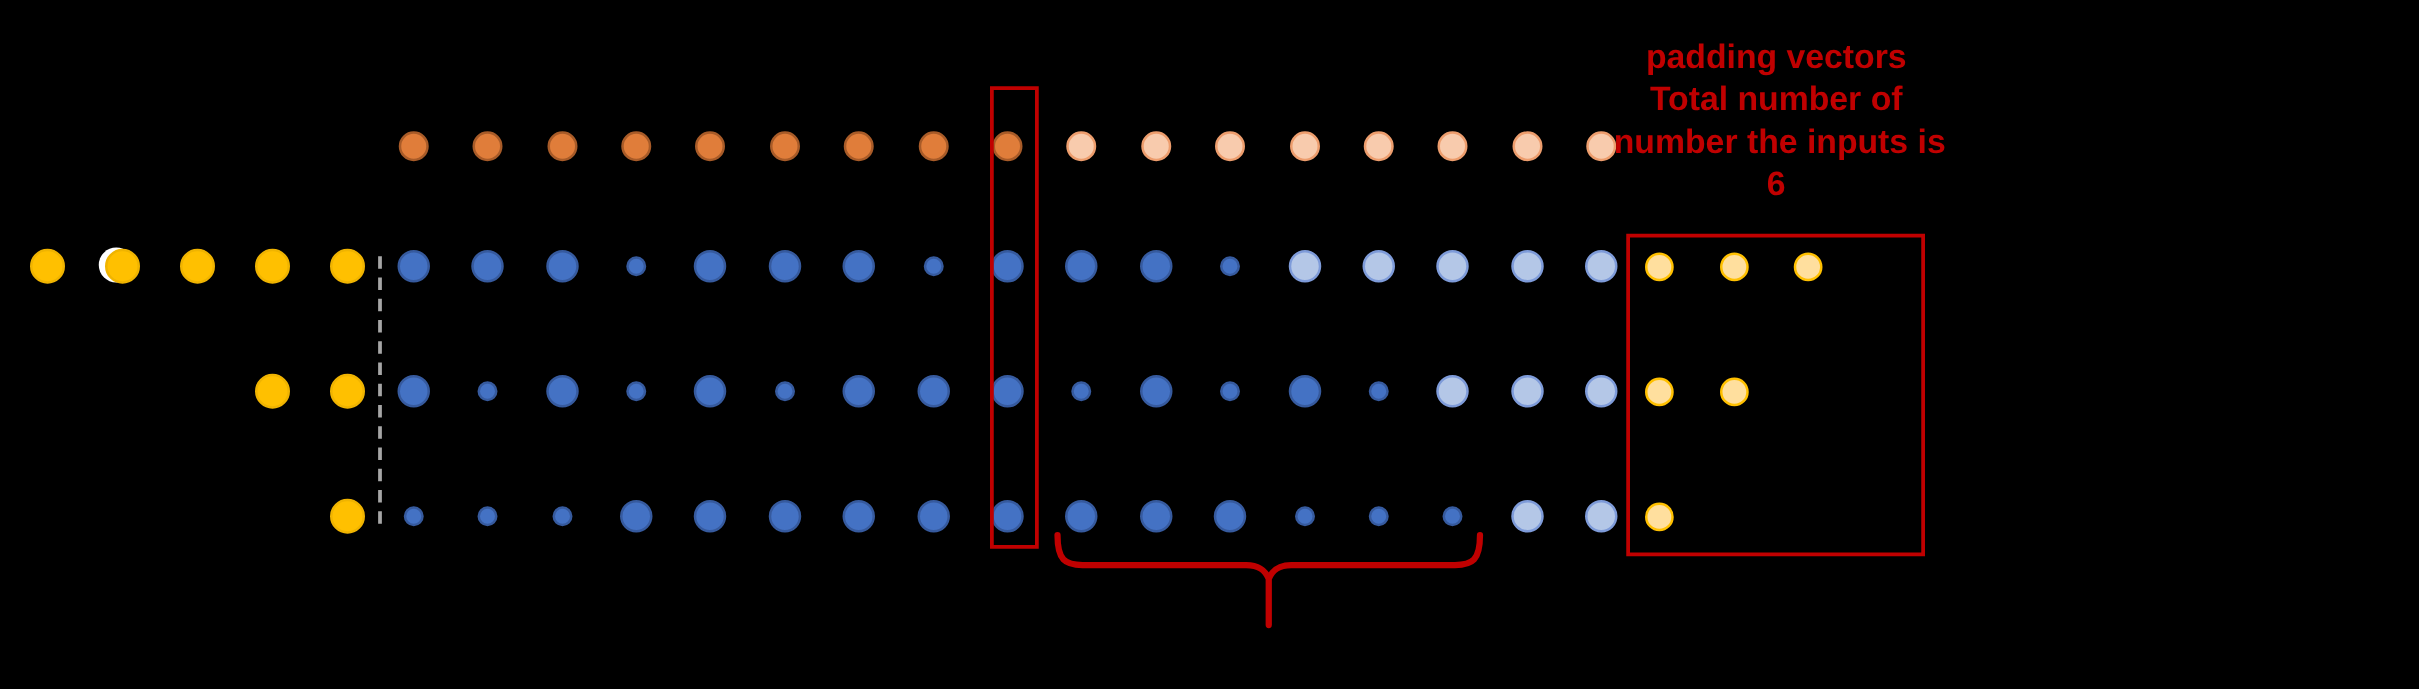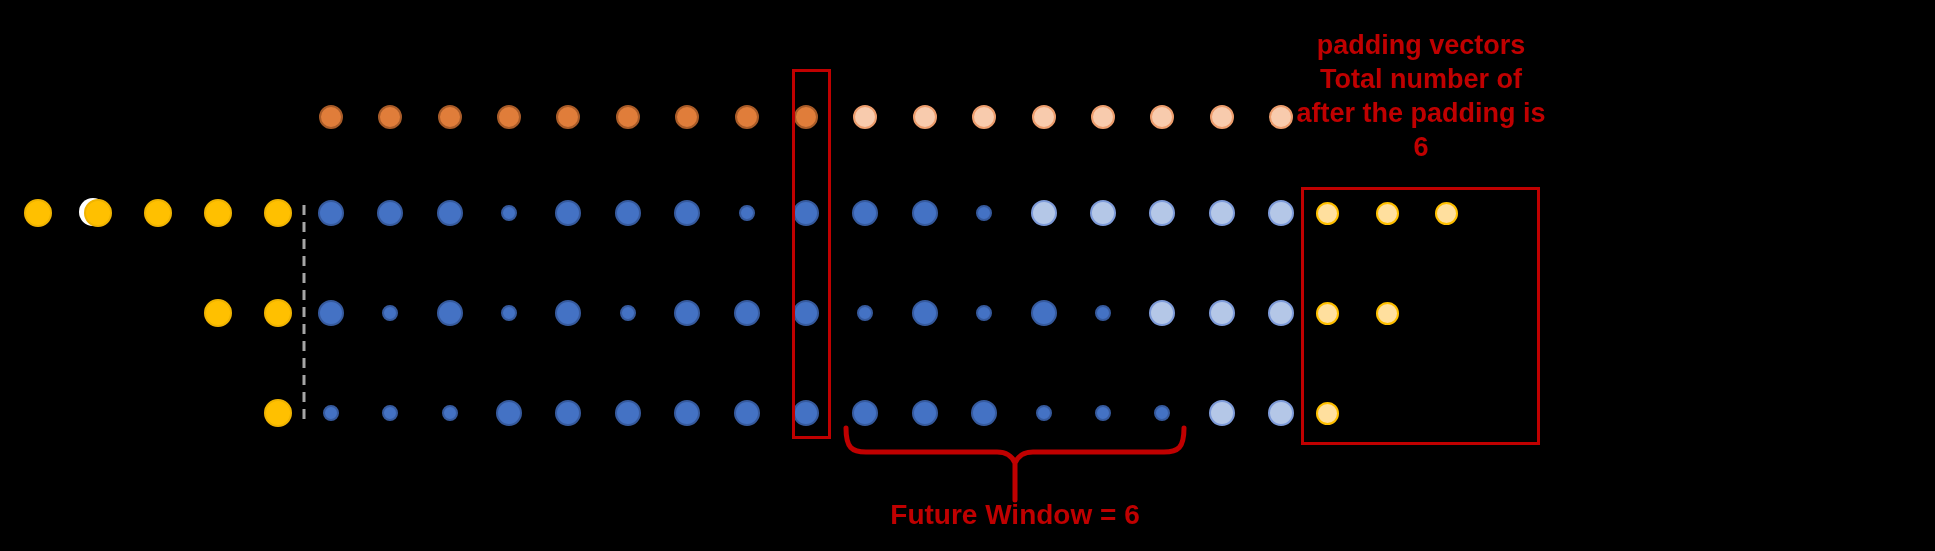--- a/index.html
+++ b/index.html
@@ -116,19 +116,18 @@
       <div class="dot" style="left: 1268px; top: 400px; width: 26px; height: 26px; background: rgb(180, 199, 231); border: 2px solid rgb(126, 155, 217);"></div>
       <div class="dot" style="left: 1315.5px; top: 401.5px; width: 23px; height: 23px; background: rgb(255, 223, 158); border: 2px solid rgb(255, 192, 0);"></div>
     </div>
 
   <div id="current-box" class="redbox" style="left: 792px; top: 69px; width: 39px; height: 370px; border-color: rgb(192, 0, 0);"></div>
   <div id="padding-box" class="redbox" style="left: 1301px; top: 187px; width: 239px; height: 258px; border-color: rgb(192, 0, 0);"></div>
 
   <div id="padding-note" class="red-label" style="left: 1291px; top: 28px; color: rgb(192, 0, 0);">
     <div>padding vectors</div>
     <div>Total number of</div>
-    <div>after the padding is</div>
+    <div>number the inputs is</div>
     <div>6</div>
   </div>
 
-  <div id="future-label" class="red-label" style="left: 855px; top: 500px; color: rgb(192, 0, 0);">Future Window = 6</div>
 
 </div>
 
 </body></html>

